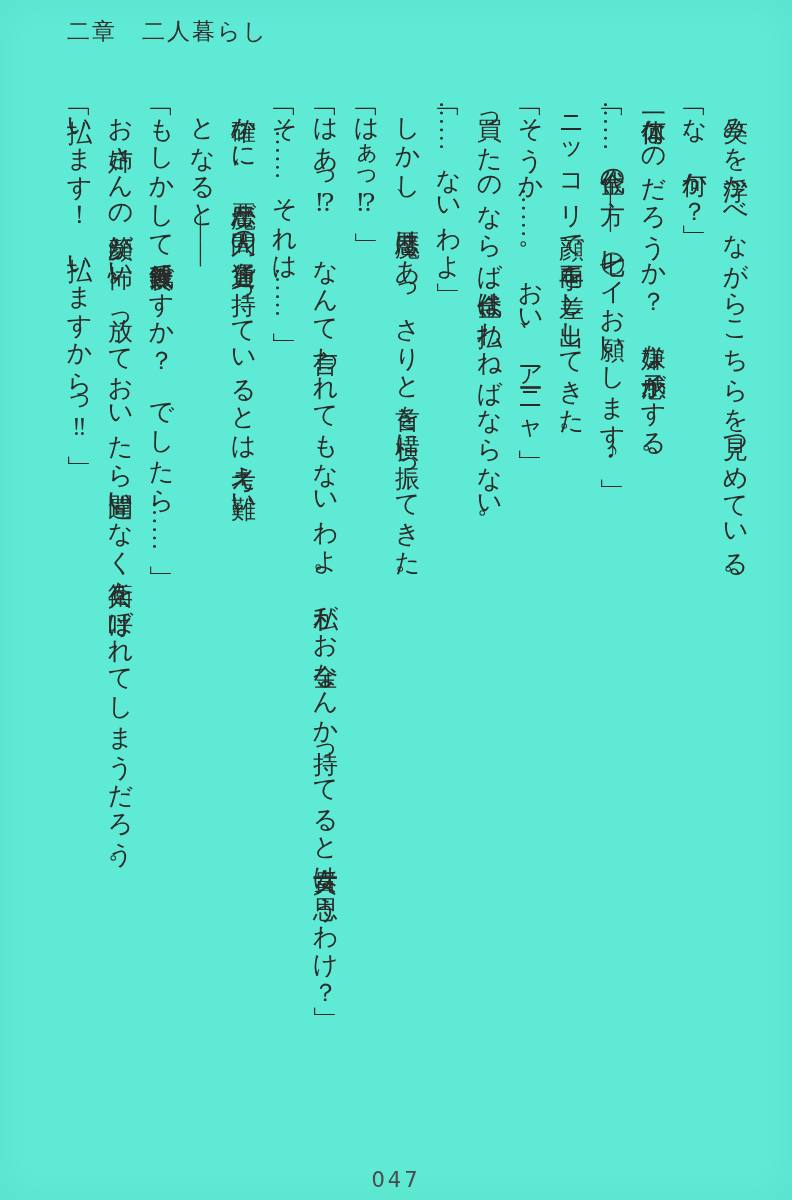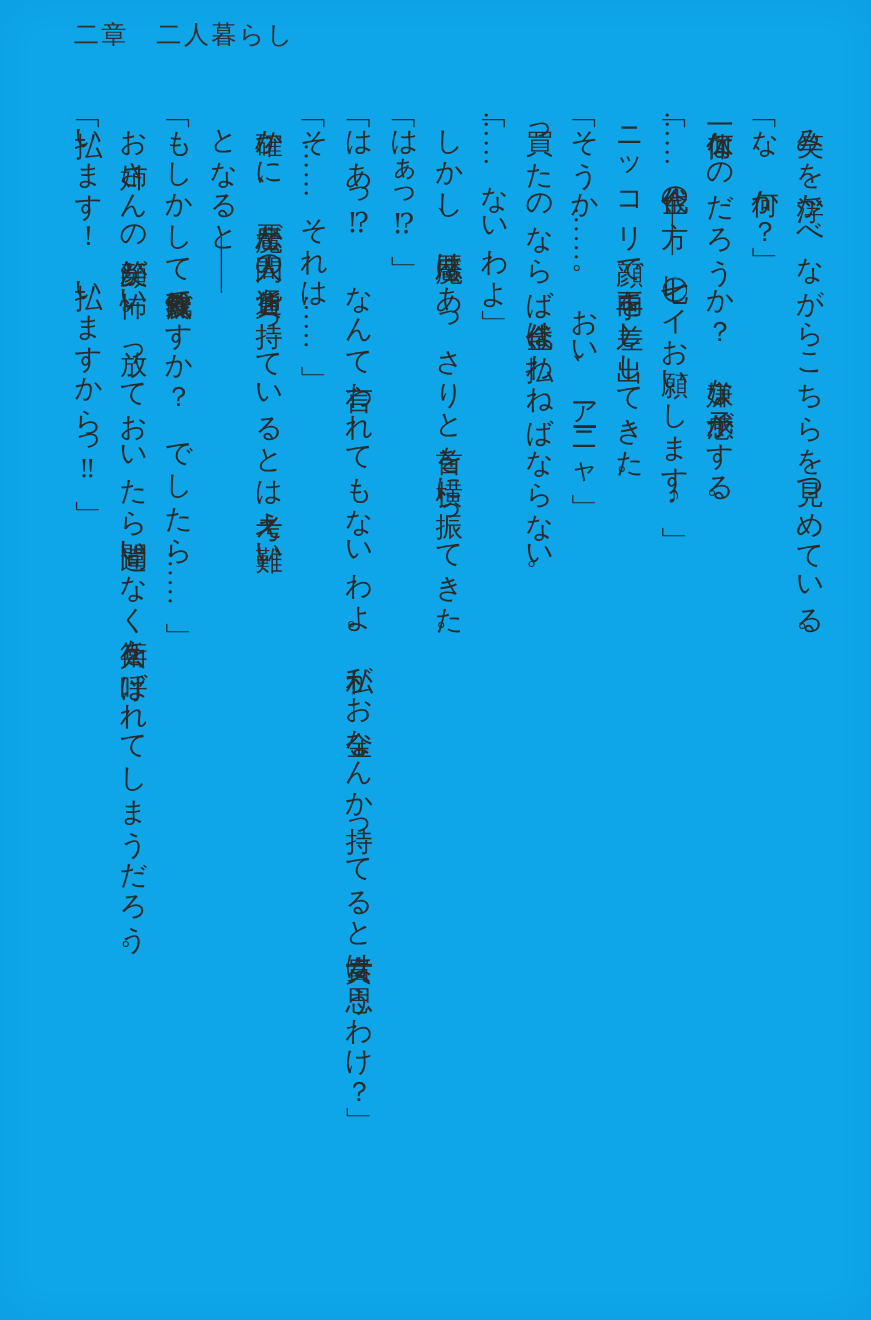--- a/index.html
+++ b/index.html
@@ -10,21 +10,21 @@
     width: 792px;
     height: 1200px;
     position: relative;
     background: #fcfcfa;
     overflow: hidden;
     font-family: "Liberation Serif", "DejaVu Serif", serif;
   }
   .page {
     position: absolute;
     inset: 0;
-    background: #0ea5e9;
+    background: #5eead4;
     box-shadow: inset 0 0 40px rgba(0,0,0,0.04);
   }
   .running-head {
     position: absolute;
     left: 67px;
     top: 16px;
     font-size: 23px;
     letter-spacing: 2px;
     color: #333130;
     white-space: pre;
@@ -79,14 +79,15 @@
     <p>「はぁっ⁉」</p>
     <p>「はあっ⁉　なんて言われてもないわよ。私がお金なんか持ってると貴女は思うわけ？」</p>
     <p>「そ……それは……」</p>
     <p>確かに、悪魔が人間の通貨を持っているとは考え難い。</p>
     <p>となると——</p>
     <p>「もしかして無銭飲食ですか？　でしたら……」</p>
     <p>お姉さんの笑顔が怖い。放っておいたら間違いなく衛兵を呼ばれてしまうだろう。</p>
     <p>「払います！　払いますからっ‼」</p>
   </div>
 
+  <div class="page-number">047</div>
 
 </div>
 
 </body></html>

